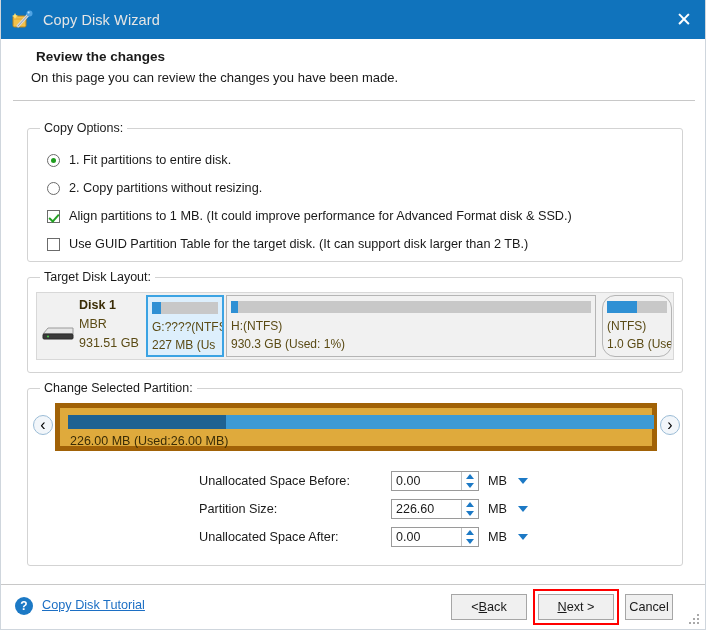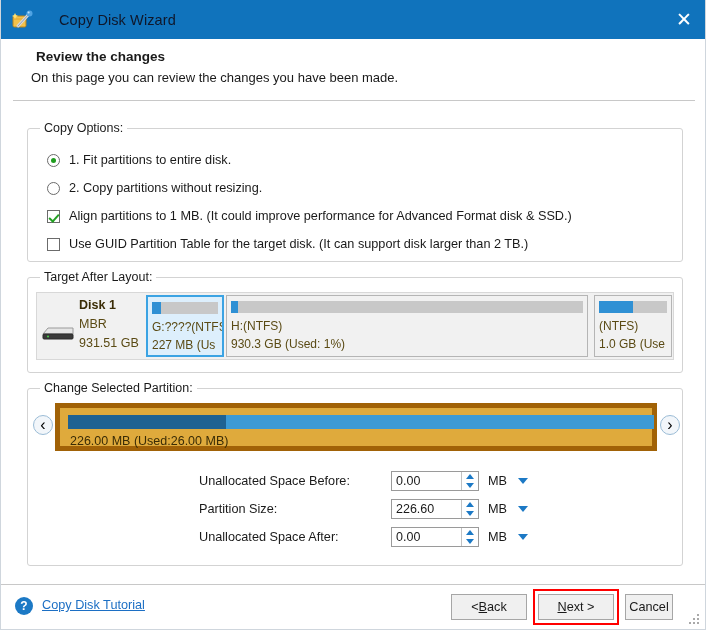--- a/index.html
+++ b/index.html
@@ -24,21 +24,21 @@
     position: absolute; left: 0; top: 0;
     width: 706px; height: 39px;
     background: #1073bc;
     display: flex; align-items: center;
   }
   .title-icon {
     width: 22px; height: 22px; margin-left: 11px; margin-right: 9px;
     position: relative; flex: none;
   }
   .title-text {
-    color: #0f172a; font-size: 14.5px; letter-spacing: .1px; margin-left: 16px;
+    color: #e5e5e5; font-size: 14.5px; letter-spacing: .1px;
   }
   .close-btn {
     position: absolute; right: 0; top: 0;
     width: 46px; height: 39px;
     display: flex; align-items: center; justify-content: center;
     color: #fff; font-size: 19px; line-height: 1;
     cursor: pointer;
   }
 
   
@@ -158,21 +158,21 @@
     position: absolute; left: 4px; top: 23px;
     font-size: 12px; color: #5a4a14; white-space: nowrap;
   }
   .part .l2 {
     position: absolute; left: 4px; top: 41px;
     font-size: 12px; color: #5a4a14; white-space: nowrap;
   }
   #part-g { width: 78px; flex: none; }
   #part-h { flex: 1 1 auto; }
   #part-gap { width: 4px; flex: none; background: #f1f1f1; border: none; margin: 0; }
-  #part-x { width: 78px; flex: none; }
+  #part-x { width: 70px; flex: none; border-radius: 13px; }
 
   
   .sel-strip {
     position: absolute; left: 27px; top: 14px;
     width: 602px; height: 48px;
     background: #dfaa3c; border: 5px solid #a16207;
   }
   .sel-strip .sbar {
     position: absolute; left: 8px; top: 7px; width: 586px; height: 14px;
     background: #3d9ad4;
@@ -324,21 +324,21 @@
       <span>Align partitions to 1 MB.  (It could improve performance for Advanced Format disk &amp; SSD.)</span>
     </div>
 
     <div class="opt-row" id="opt4">
       <span class="cbox"></span>
       <span>Use GUID Partition Table for the target disk. (It can support disk larger than 2 TB.)</span>
     </div>
   </div>
 
   <div class="group" id="grp-target">
-    <div class="group-label">Target After Layout:</div>
+    <div class="group-label">Target Disk Layout:</div>
 
     <div class="disk-panel">
       <div class="disk-info">
         <div class="disk-glyph">
           <svg width="34" height="16" viewBox="0 0 34 16">
             <path d="M2 9 L7 3 L32 3 L32 9 Z" fill="#e6e6e6" stroke="#9a9a9a" stroke-width="1"></path>
             <rect x="2" y="9" width="30" height="5" rx="1" fill="#3a3a3a" stroke="#2a2a2a" stroke-width="1"></rect>
             <circle cx="7" cy="11.5" r="1" fill="#4ad24a"></circle>
           </svg>
         </div>

